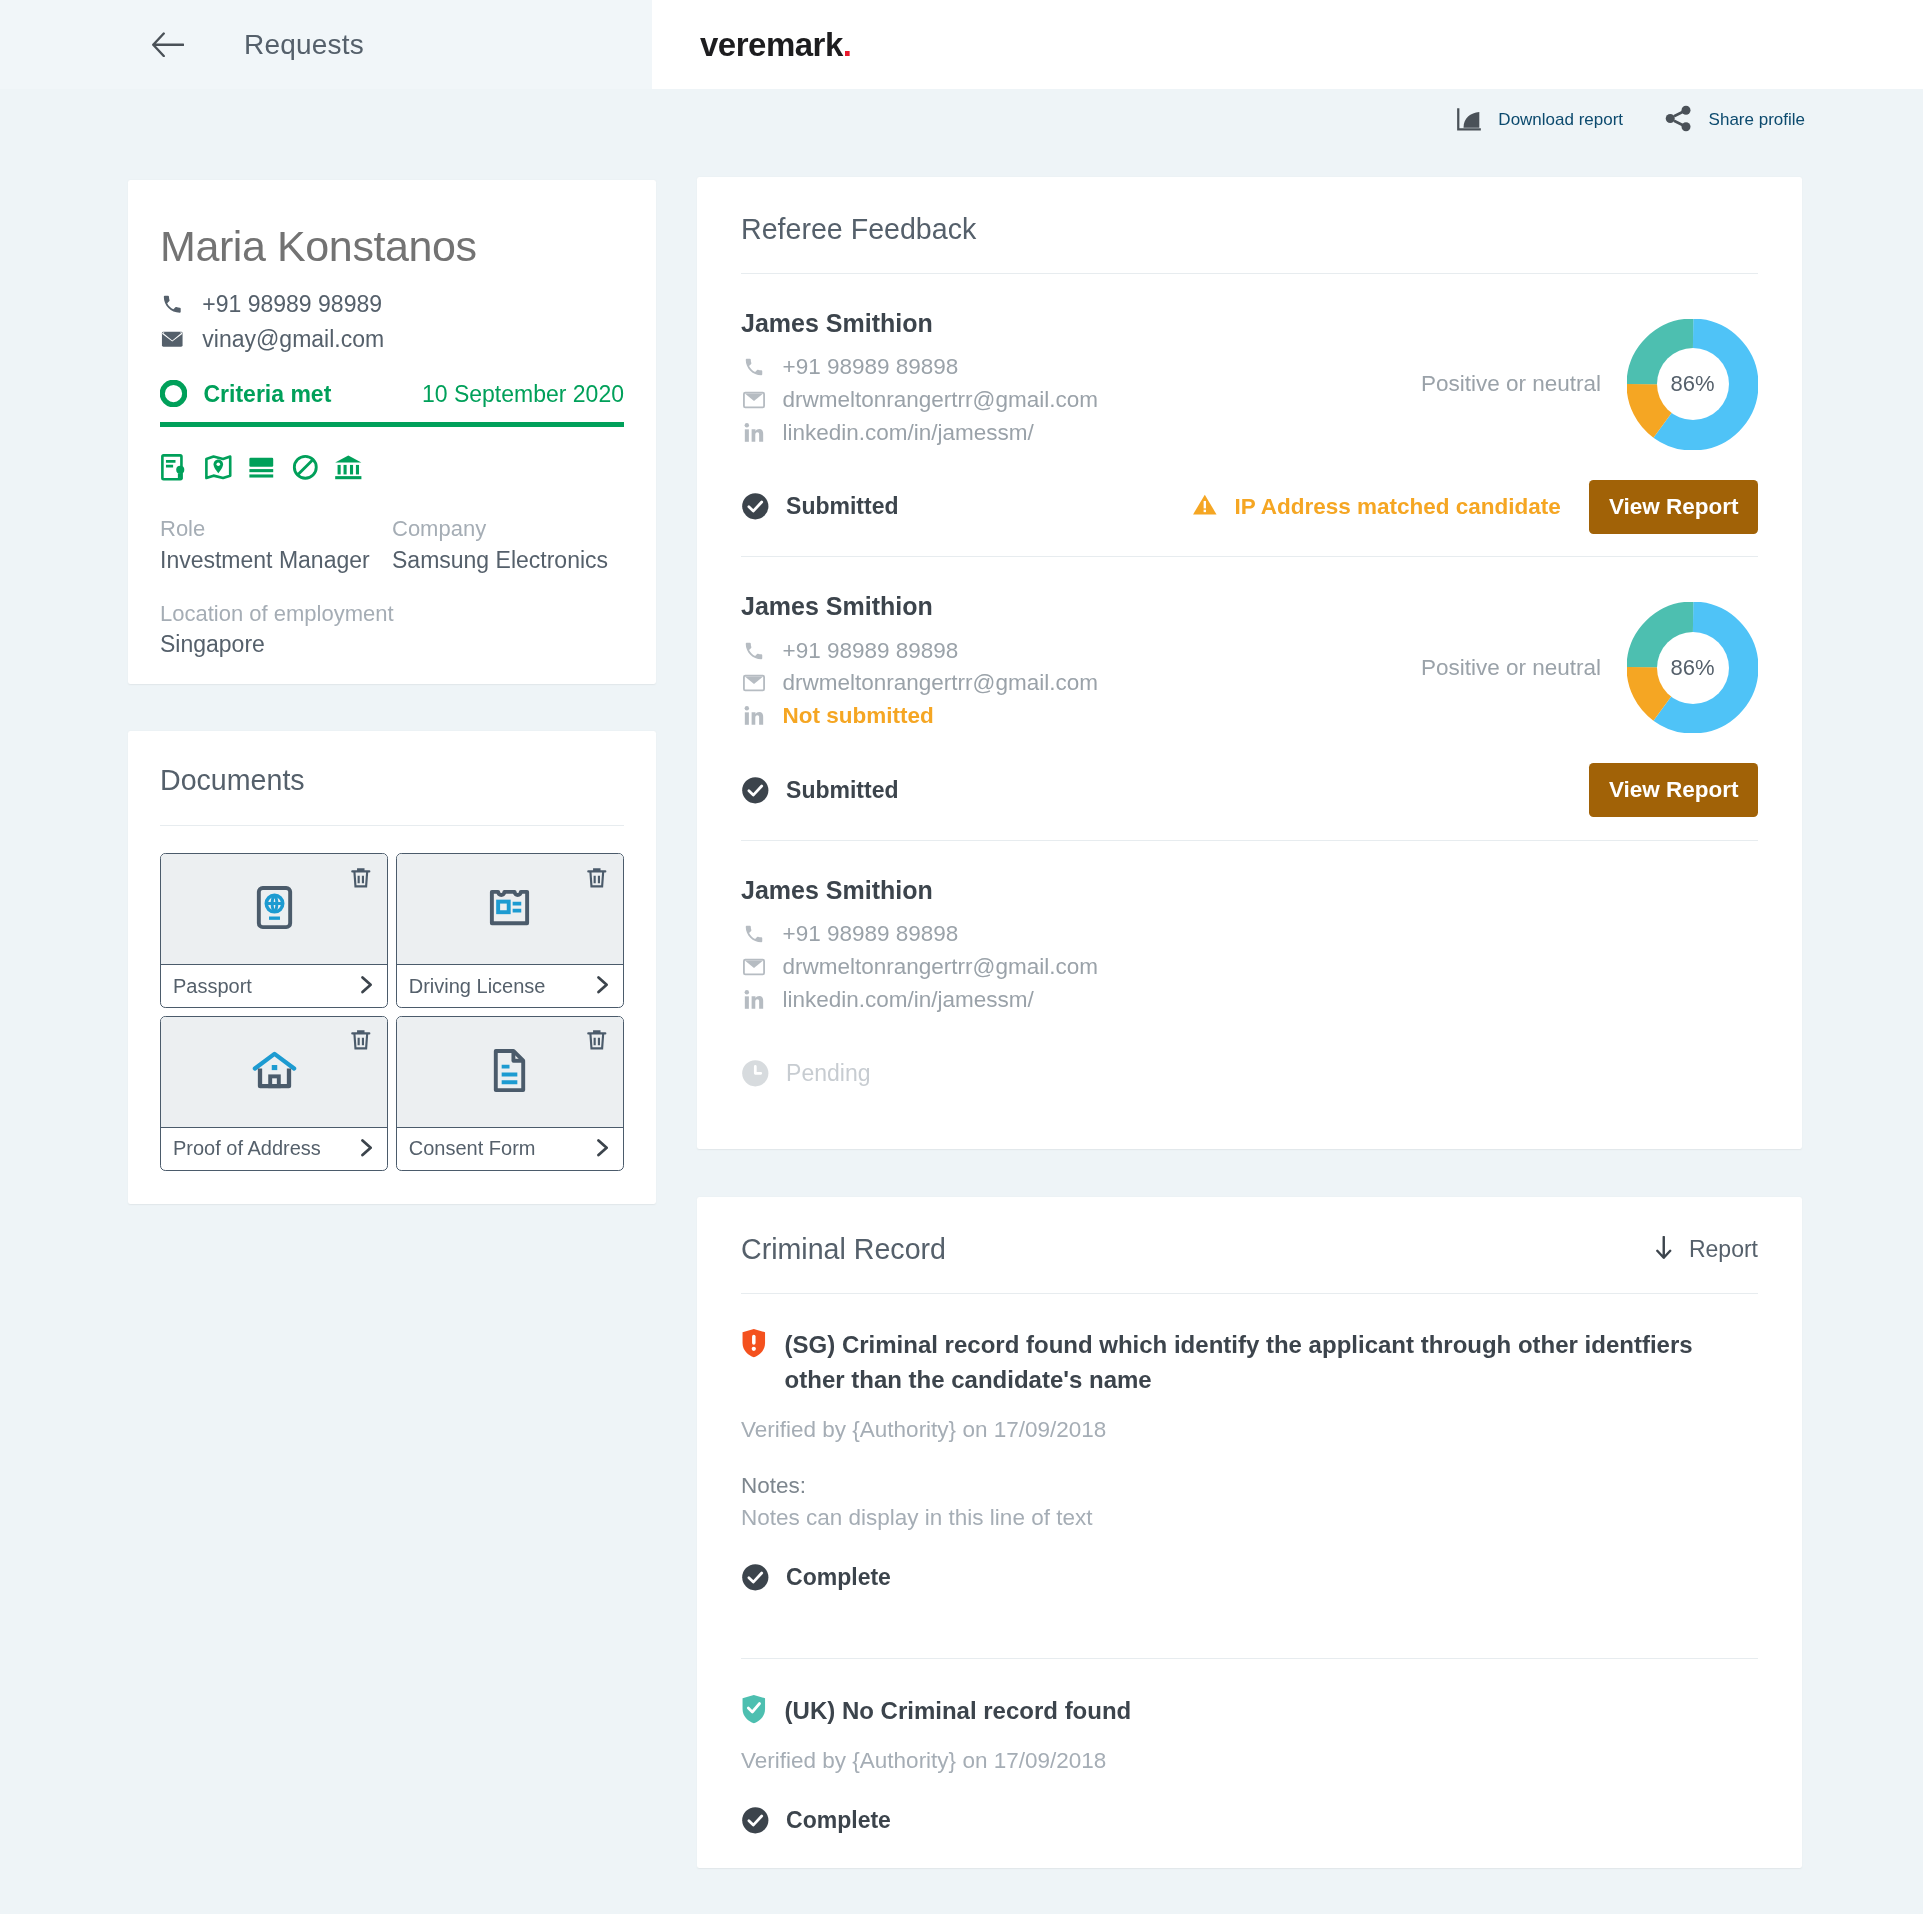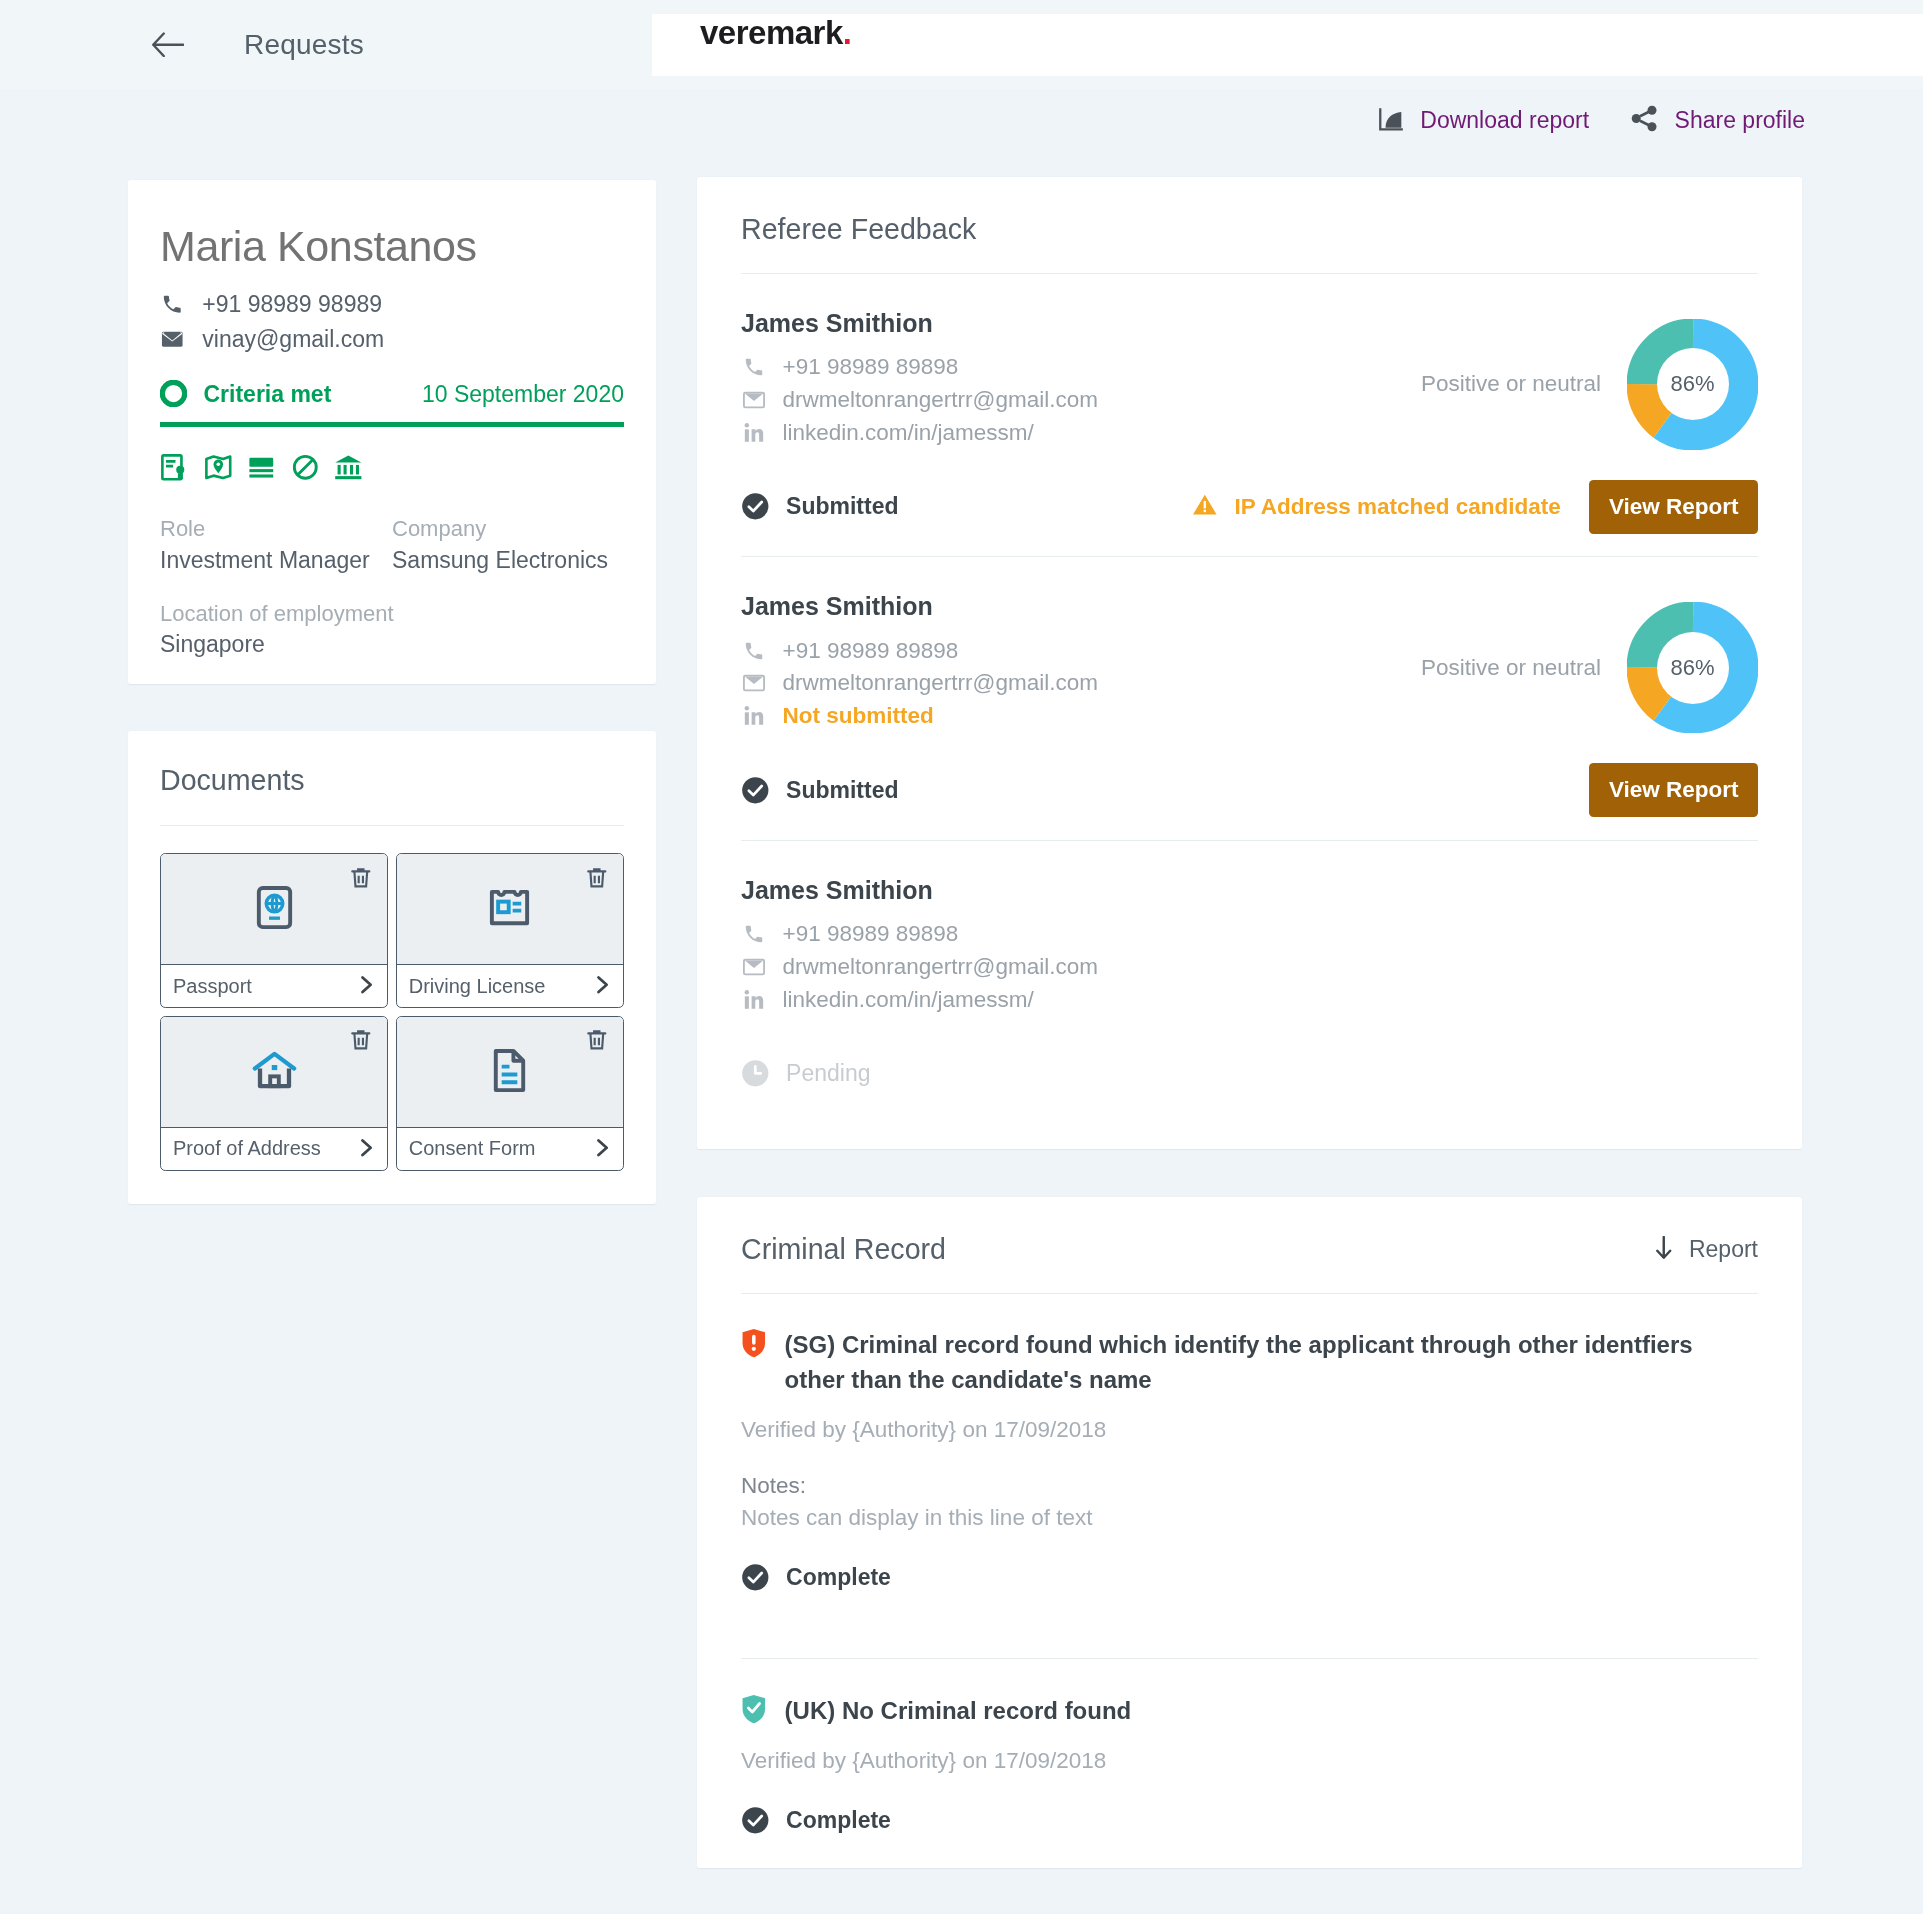--- a/index.html
+++ b/index.html
@@ -31,23 +31,23 @@
     cursor: pointer;
   }
   .back-btn svg { display: block; }
   .topbar-title {
     margin-left: 53px;
     font-size: 28px;
     color: #55606b;
     letter-spacing: 0.2px;
   }
   .topbar-right {
-    flex: 1; height: 62px;
+    flex: 1; height: 89px;
     background: #ffffff;
-    display: flex; align-items: flex-start;
+    display: flex; align-items: center;
   }
   .brand {
     margin-left: 48px;
     font-size: 33px;
     font-weight: bold;
     color: #1d1d1f;
     letter-spacing: -0.5px;
   }
   .brand .dot { color: #e8192c; }
 
@@ -55,21 +55,21 @@
   .actions {
     position: absolute;
     top: 105px; right: 119px;
     display: flex; align-items: center; gap: 42px;
   }
   .action {
     display: flex; align-items: center; gap: 16.5px;
     cursor: pointer;
   }
   .action-label {
-    font-size: 23px; color: #701a75;
+    font-size: 17px; color: #0c4a6e;
   }
 
   
   .left-col {
     position: absolute;
     left: 128px; top: 180px;
     width: 528px;
   }
   .right-col {
     position: absolute;

